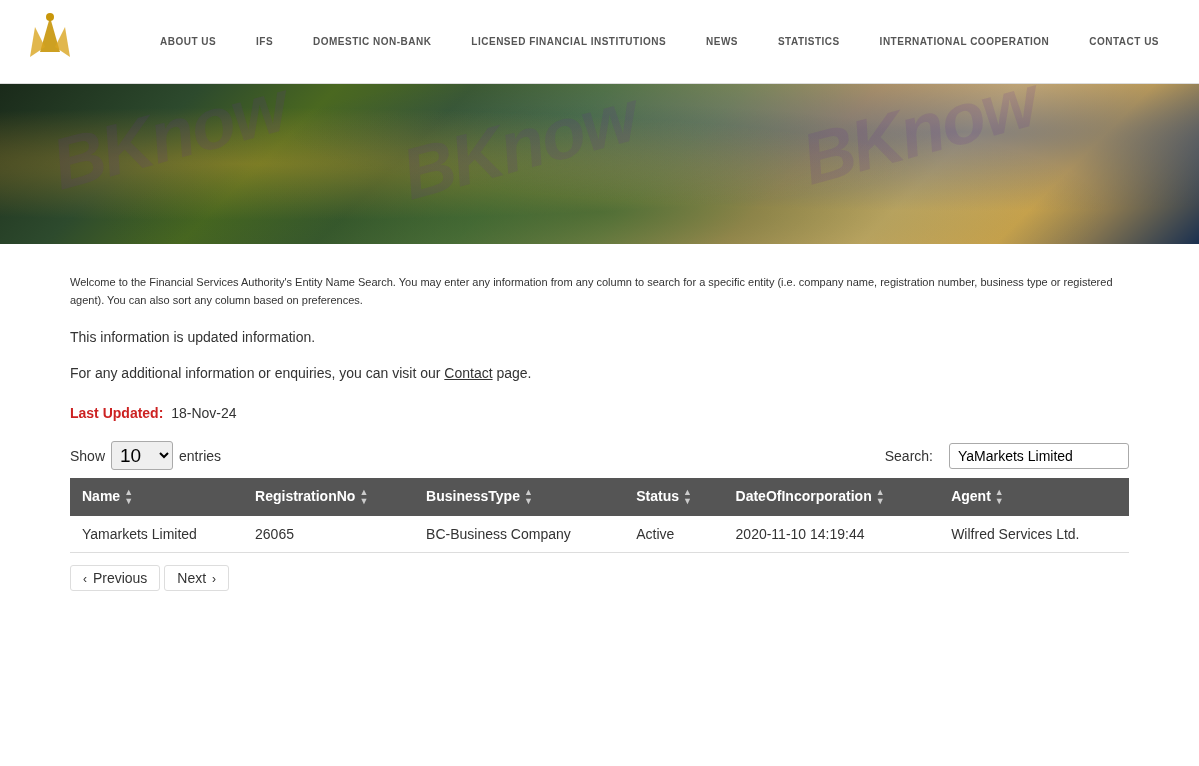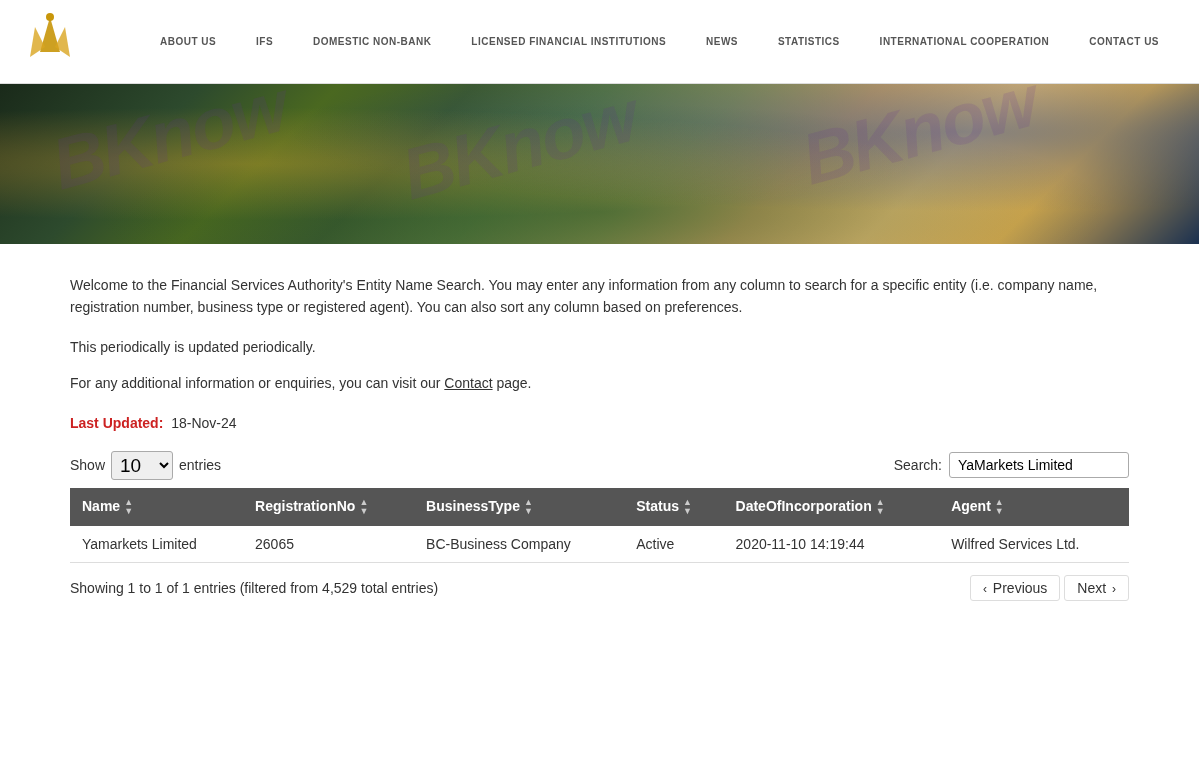--- a/index.html
+++ b/index.html
@@ -75,21 +75,21 @@
     }
     .watermark-1 { left: 50px; top: 10px; }
     .watermark-2 { left: 400px; top: 20px; }
     .watermark-3 { left: 800px; top: 5px; }
 
     
     .content {
       padding: 30px 70px 20px 70px;
     }
     .description {
-      font-size: 14px;
+      font-size: 11px;
       color: #333;
       line-height: 1.6;
       margin-bottom: 20px;
     }
     .updated-note {
       font-size: 14px;
       color: #333;
       margin-bottom: 20px;
     }
     .contact-note {
@@ -129,21 +129,21 @@
     }
     .show-entries select {
       border: 1px solid #aaa;
       border-radius: 3px;
       padding: 2px 4px;
       font-size: 19px;
     }
     .search-area {
       display: flex;
       align-items: center;
-      gap: 7px;
+      gap: 16px;
       font-size: 14px;
     }
     .search-area input {
       border: 1px solid #aaa;
       border-radius: 3px;
       padding: 4px 8px;
       font-size: 14px;
       width: 180px;
     }
 
@@ -248,21 +248,21 @@
   <div class="hero-overlay"></div>
   <div class="watermark watermark-1">BKnow</div>
   <div class="watermark watermark-2">BKnow</div>
   <div class="watermark watermark-3">BKnow</div>
 </div>
 
 <main class="content">
 
   <p class="description">Welcome to the Financial Services Authority's Entity Name Search. You may enter any information from any column to search for a specific entity (i.e. company name, registration number, business type or registered agent). You can also sort any column based on preferences.</p>
 
-  <p class="updated-note">This periodically is updated periodically.</p>
+  <p class="updated-note">This information is updated information.</p>
 
   <p class="contact-note">
     <span>For any additional information or enquiries, you can visit our </span><a href="#">Contact</a><span> page.</span>
   </p>
 
   <p class="last-updated">
     <span class="last-updated-label">Last Updated:</span>
     <span class="last-updated-value">18-Nov-24</span>
   </p>
 
@@ -296,21 +296,20 @@
           <td>26065</td>
           <td>BC-Business Company</td>
           <td>Active</td>
           <td>2020-11-10 14:19:44</td>
           <td>Wilfred Services Ltd.</td>
         </tr>
       </tbody>
   </table>
 
   <div class="table-footer">
-    <span class="showing-info">Showing 1 to 1 of 1 entries (filtered from 4,529 total entries)</span>
     <div class="pagination">
       <button>
         <span class="prev-arrow">‹</span>
         <span>Previous</span>
       </button>
       <button>
         <span>Next</span>
         <span class="next-arrow">›</span>
       </button>
     </div>

